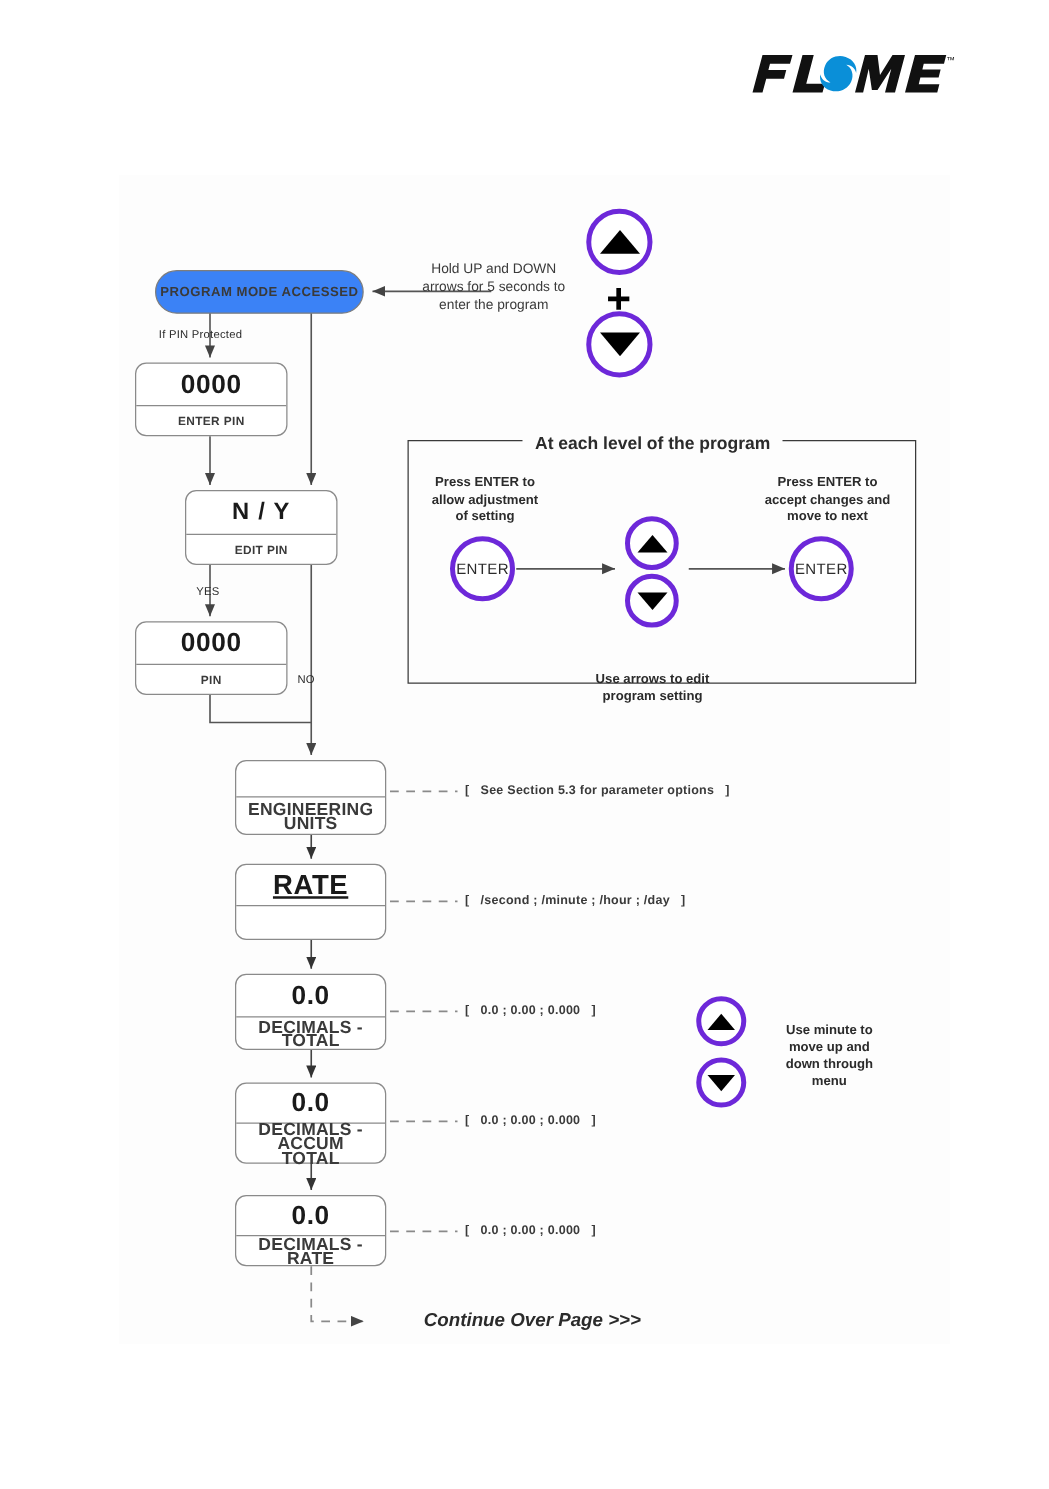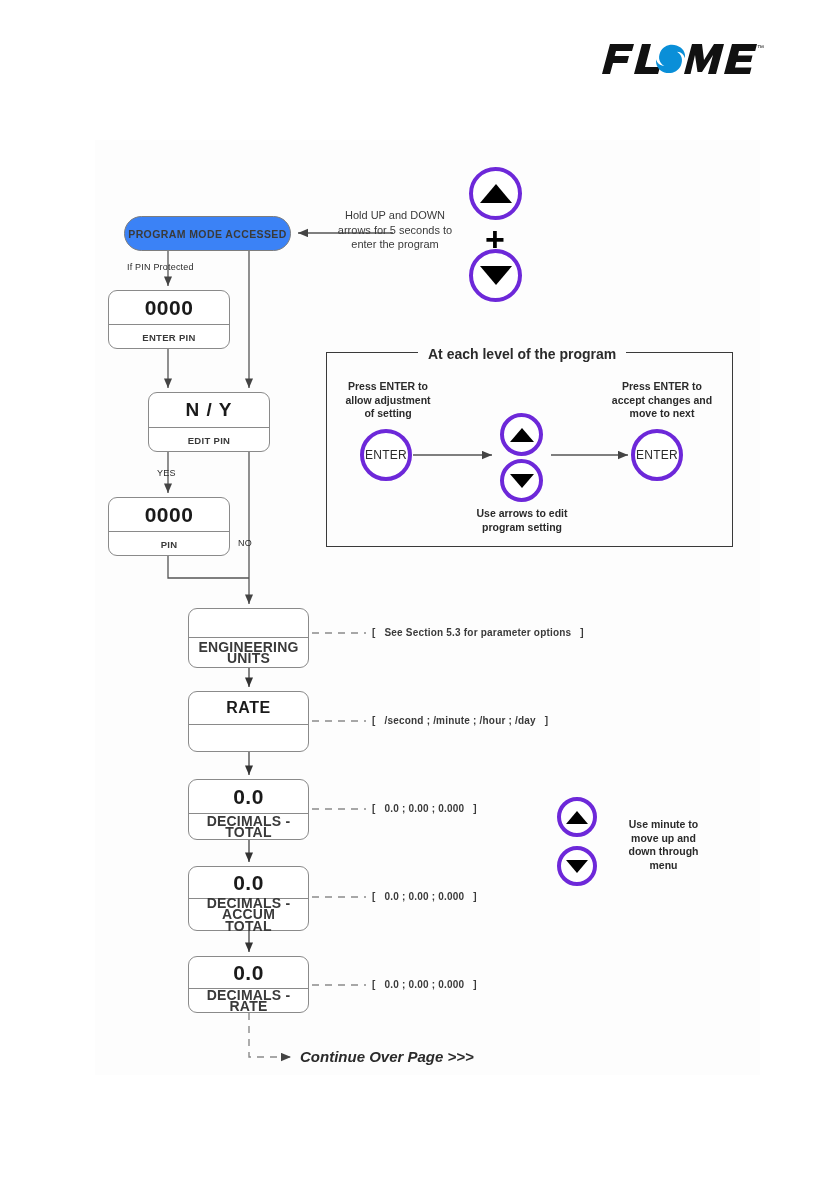--- a/index.html
+++ b/index.html
@@ -61,21 +61,21 @@
   .plus{position:absolute;font-size:34px;font-weight:bold;color:#000;line-height:1;}
   
   .panel{
     position:absolute;box-sizing:border-box;border:1.5px solid #3a3a3a;background:transparent;
   }
   .panel-title{
     position:absolute;background:#fdfdfd;padding:0 10px;
     font-size:14px;font-weight:bold;color:#2b2b2b;white-space:nowrap;
   }
   .continue{
-    position:absolute;font-size:15px;font-weight:bold;font-style:italic;color:#2b2b2b;white-space:nowrap;
+    position:absolute;font-size:15px;font-weight:bold;font-style:italic;color:#2b2b2b;white-space:nowrap;margin-left:39px;
   }
 </style>
 </head>
 <body>
 
 <div class="page-frame"></div>
 
 <div class="logo">
   <svg width="168" height="46" viewBox="0 0 168 46" xmlns="http://www.w3.org/2000/svg">
     <g fill="#111111" stroke="none">
@@ -197,21 +197,21 @@
   <span>ENTER</span>
 </div>
 
 <div class="circ" style="left:500px;top:413px;width:43px;height:43px;">
   <span class="tri-up sm"></span>
 </div>
 <div class="circ" style="left:500px;top:459px;width:43px;height:43px;">
   <span class="tri-dn sm"></span>
 </div>
 
-<div class="note-b" style="left:452px;top:507px;width:140px;">
+<div class="note-b" style="left:452px;top:537px;width:140px;">
   <div>Use arrows to edit</div>
   <div>program setting</div>
 </div>
 
 <div class="note-b" style="left:592px;top:380px;width:140px;">
   <div>Press ENTER to</div>
   <div>accept changes and</div>
   <div>move to next</div>
 </div>
 
@@ -223,21 +223,21 @@
   <div class="top val-lg" style="height:28px;"></div>
   <div class="div-line"></div>
   <div class="bot lbl-xs" style="height:30px;flex-direction:column;">
     <span>ENGINEERING</span>
     <span>UNITS</span>
   </div>
 </div>
 <div class="annot" style="left:372px;top:627px;">[   See Section 5.3 for parameter options   ]</div>
 
 <div class="node" style="left:188px;top:691px;width:121px;height:61px;">
-  <div class="top val-lg" style="height:32px;font-size:16px;">RATE</div>
+  <div class="top val-lg" style="height:32px;font-size:22px;text-decoration:underline;">RATE</div>
   <div class="div-line"></div>
   <div class="bot lbl-xs" style="height:27px;"></div>
 </div>
 <div class="annot" style="left:372px;top:715px;">[   /second ; /minute ; /hour ; /day   ]</div>
 
 <div class="node" style="left:188px;top:779px;width:121px;height:61px;">
   <div class="top val-lg" style="height:33px;">0.0</div>
   <div class="div-line"></div>
   <div class="bot lbl-xs" style="height:26px;">DECIMALS - TOTAL</div>
 </div>

